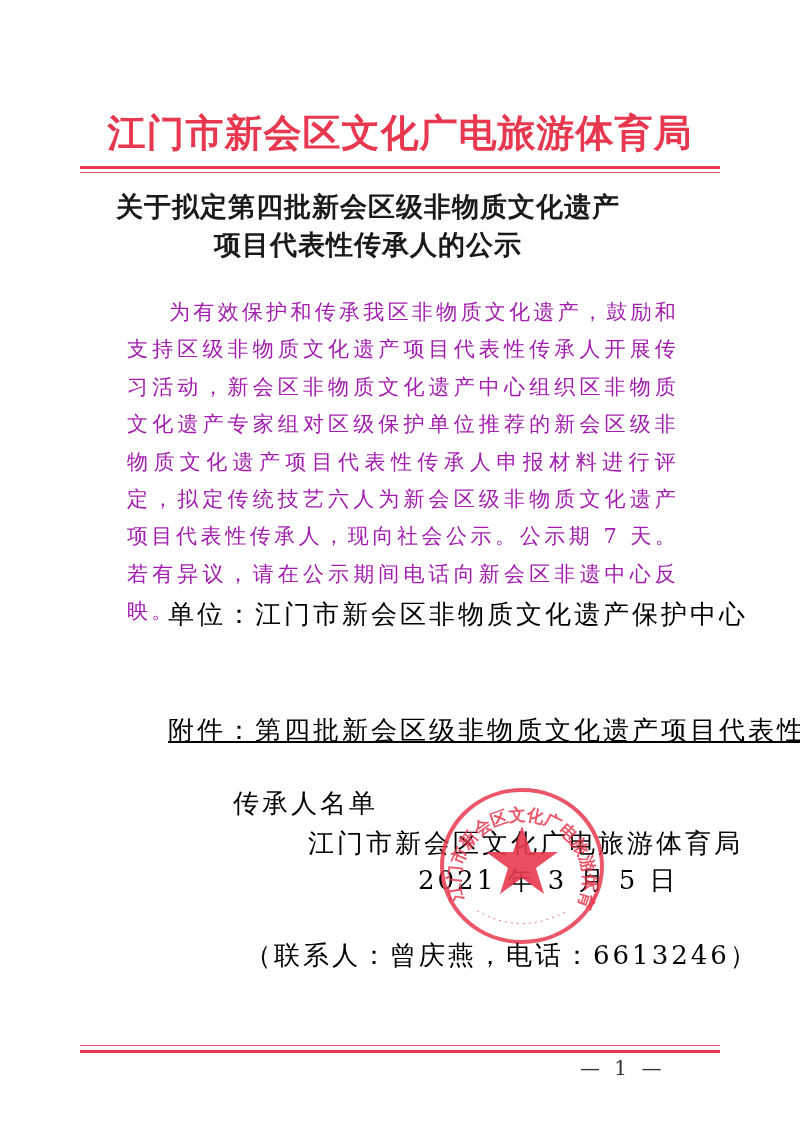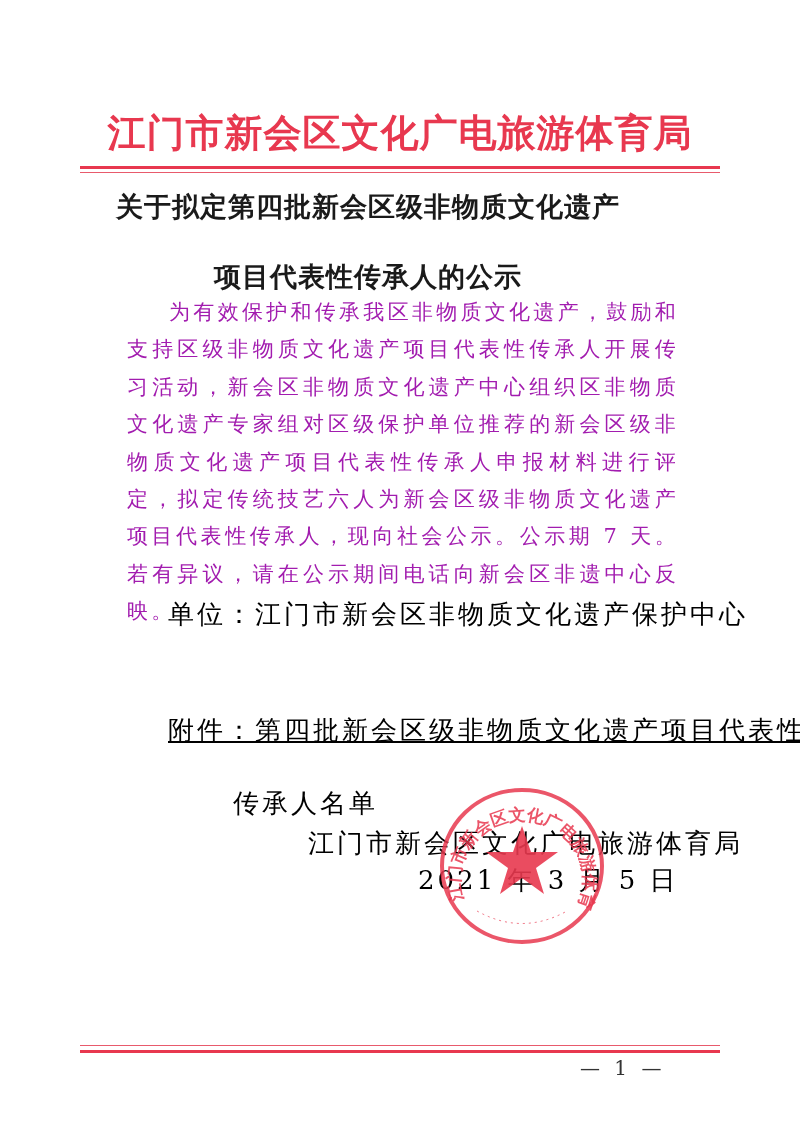--- a/index.html
+++ b/index.html
@@ -19,21 +19,21 @@
 <body>
 
 <div class="page">
 
   <div class="header-title">江门市新会区文化广电旅游体育局</div>
 
   <div class="rule-thick" style="top:166px;"></div>
   <div class="rule-thin" style="top:172px;"></div>
 
   <div class="doc-title" style="top:188px;">关于拟定第四批新会区级非物质文化遗产</div>
-  <div class="doc-title" style="top:226px;margin-top:32px;">项目代表性传承人的公示</div>
+  <div class="doc-title" style="top:226px;">项目代表性传承人的公示</div>
 
   <div class="body-text" style="top:294px;"><span class="indent"></span><span>为有效保护和传承我区非物质文化遗产，鼓励和支持区级非物质文化遗产项目代表性传承人开展传习活动，新会区非物质文化遗产中心组织区非物质文化遗产专家组对区级保护单位推荐的新会区级非物质文化遗产项目代表性传承人申报材料进行评定，拟定传统技艺六人为新会区级非物质文化遗产项目代表性传承人，现向社会公示。公示期 7 天。若有异议，请在公示期间电话向新会区非遗中心反映。</span></div>
 
   <div class="line" style="top:597px; left:168px;">
     <span>单位：</span><span>江门市新会区非物质文化遗产保护中心</span>
   </div>
 
   <div class="line" style="top:713px; left:168px;text-decoration:underline;">
     <span>附件：</span><span>第四批新会区级非物质文化遗产项目代表性</span>
   </div>
@@ -47,19 +47,20 @@
     <defs>
       <path id="sealArc" d="M 28 118 A 62 60 0 1 1 142 118"></path>
     </defs>
     <text font-family="DejaVu Sans, sans-serif" font-size="17" font-weight="bold" fill="#e8384f" opacity="0.85">
       <textPath href="#sealArc" startOffset="2%">江门市新会区文化广电旅游体育局</textPath>
     </text>
     <polygon points="85,40 94,66 121,66 99,82 107,108 85,92 63,108 71,82 49,66 76,66" fill="#e8384f" opacity="0.9"></polygon>
     <path d="M 40 125 Q 85 150 130 125" fill="none" stroke="#e8384f" stroke-width="1" stroke-dasharray="2 4" opacity="0.7"></path>
   </svg>
 
+  <div class="line" style="top:938px; left:245px;">（联系人：曾庆燕，电话：6613246）</div>
 
   <div class="rule-thin" style="top:1045px;"></div>
   <div class="rule-thick" style="top:1050px;"></div>
 
   <div class="page-num" style="top:1056px;">— 1 —</div>
 
 </div>
 
 </body></html>

